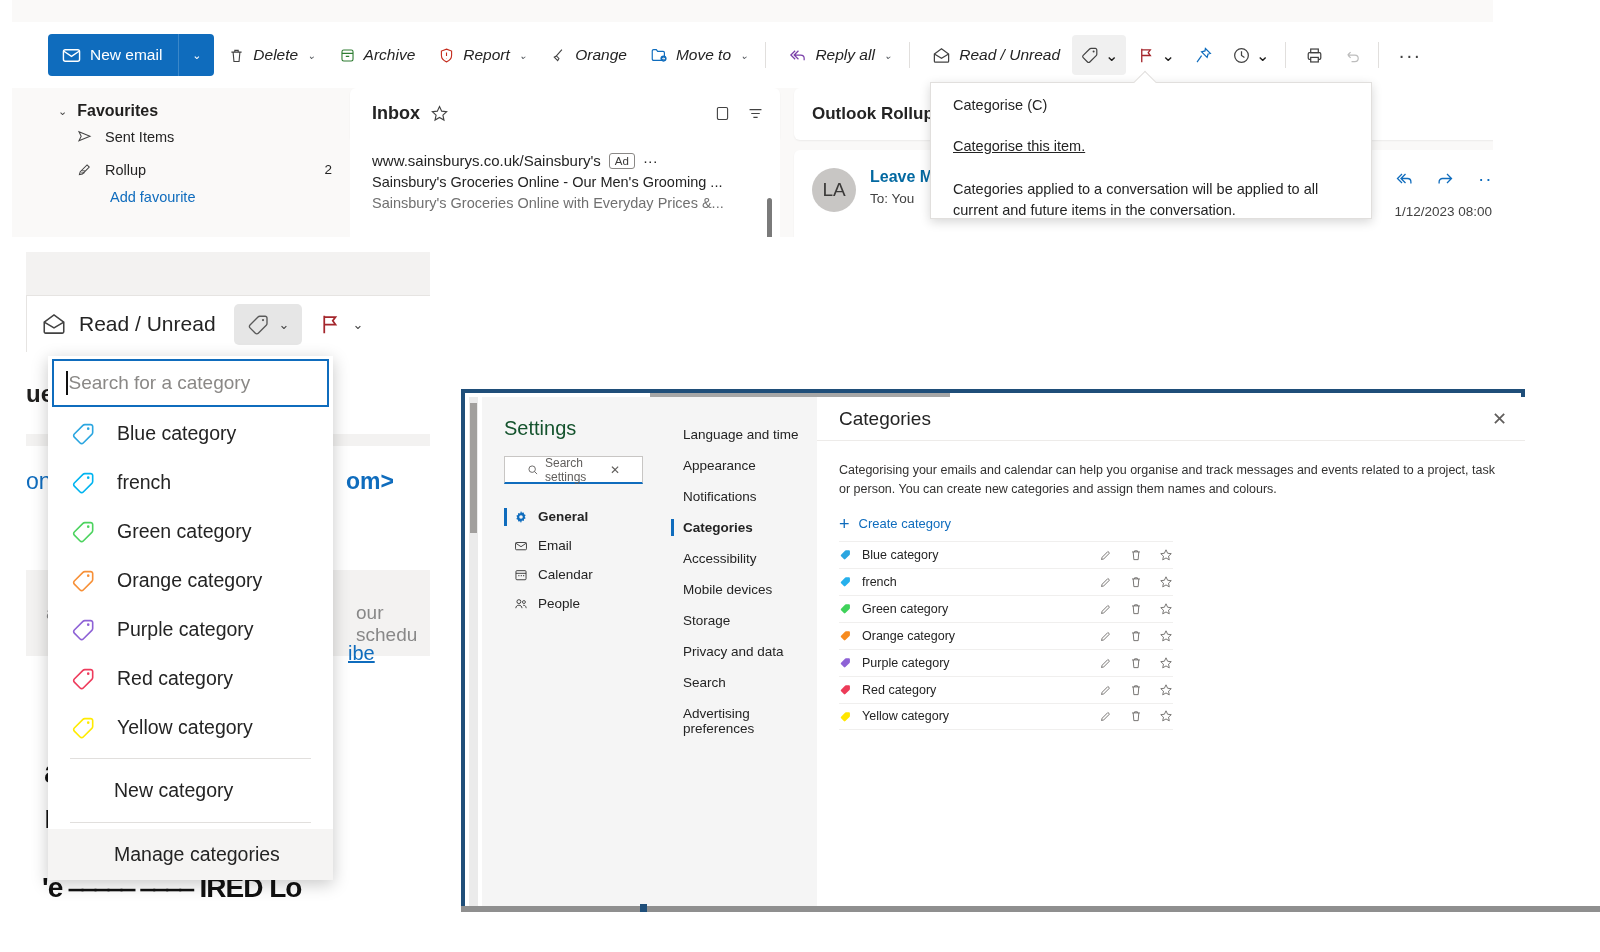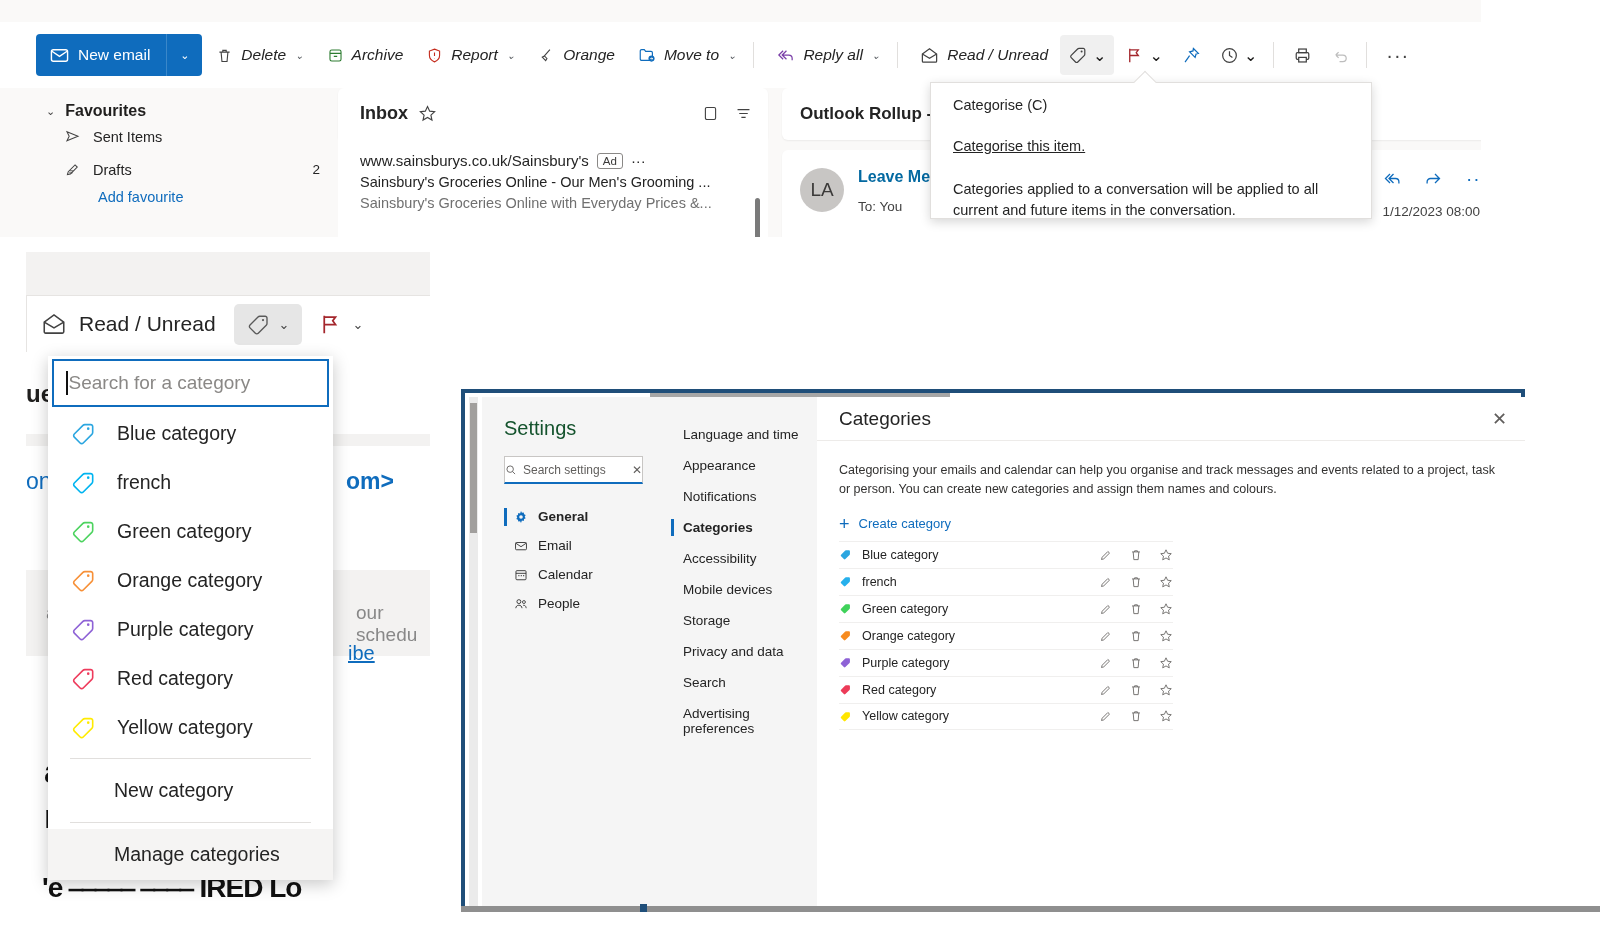--- a/index.html
+++ b/index.html
@@ -8,21 +8,21 @@
     margin: 0; padding: 0;
     width: 1600px; height: 952px;
     overflow: hidden;
     background: #ffffff;
     font-family: "Liberation Sans", sans-serif;
     color: #1b1a19;
   }
   #root { position: relative; width: 1600px; height: 952px; background:#fff; }
 
   
-  .top-strip { position:absolute; left:0; top:0; width:1481px; height:237px; background:#faf9f8; overflow:hidden; }
+  .top-strip { position:absolute; left:12px; top:0; width:1481px; height:237px; background:#faf9f8; overflow:hidden; }
   .toolbar { position:absolute; left:0; top:22px; width:1600px; height:66px; background:#ffffff; display:flex; align-items:center; padding-left:36px; }
 
   .newmail-wrap { display:flex; height:42px; border-radius:4px; overflow:hidden; }
   .newmail-btn { background:#0f6cbd; color:#fff; display:flex; align-items:center; gap:9px; padding:0 16px 0 14px; font-size:15.5px; cursor:pointer; }
   .newmail-split { background:#0f6cbd; color:#fff; width:36px; display:flex; align-items:center; justify-content:center; border-left:1px solid #3a87c9; cursor:pointer; font-size:11px; }
 
   .tb-item { display:flex; align-items:center; gap:8px; height:40px; padding:0 9px; margin-left:5px; font-size:15.5px; color:#242424; cursor:pointer; border-radius:4px; white-space:nowrap;font-style:italic; }
   .tb-item .caret { font-size:10px; color:#55595e; margin-left:1px; }
   .tb-sep { width:1px; height:26px; background:#e1dfdd; margin:0 8px; }
   .tb-icon-btn { display:flex; align-items:center; gap:5px; height:40px; padding:0 8px; margin-left:3px; border-radius:4px; cursor:pointer; }
@@ -49,21 +49,21 @@
   .msg-l2 { font-size:14.5px; color:#242424; margin-top:5px; }
   .msg-l3 { font-size:14.5px; color:#707070; margin-top:5px; }
   .list-scroll { position:absolute; right:8px; top:60px; width:5px; height:78px; background:#7a7a7a; border-radius:3px; }
 
   .read-pane { position:absolute; left:782px; top:0; width:724px; height:149px; }
   .read-subj { height:52px; background:#fff; border-radius:6px; display:flex; align-items:center; padding:0 18px; font-size:17px; font-weight:bold; color:#242424; box-shadow:0 1px 2px rgba(0,0,0,.06); }
   .read-body { margin-top:10px; height:87px; background:#fff; border-radius:6px 6px 0 0; display:flex; align-items:flex-start; padding:18px 18px 0 18px; box-shadow:0 1px 2px rgba(0,0,0,.06); }
   .avatar { width:44px; height:44px; border-radius:50%; background:#c8c6c4; color:#3b3a39; display:flex; align-items:center; justify-content:center; font-size:19px; }
   .sender-blk { margin-left:14px; }
   .sender-name { color:#0369a1; font-size:16px; font-weight:bold; }
-  .sender-to { color:#424242; font-size:13.5px; margin-top:13px; }
+  .sender-to { color:#424242; font-size:13.5px; margin-top:5px; }
   .read-actions { margin-left:auto; display:flex; gap:22px; align-items:center; color:#0f6cbd; }
   .read-date { position:absolute; right:26px; top:116px; font-size:13.5px; color:#424242; }
   .read-scroll { position:absolute; right:4px; top:68px; width:6px; height:78px; background:#7a7a7a; border-radius:3px; }
   .yellow-strip { position:absolute; right:0; top:82px; width:7px; height:155px; background:#ffd400; }
 
   
   .tooltip { position:absolute; left:930px; top:82px; width:442px; height:137px; background:#fff; border:1px solid #e1dfdd; box-shadow:0 3px 10px rgba(0,0,0,.16); padding:14px 22px 0 22px; z-index:40; }
   .tooltip .arrow { position:absolute; left:206px; top:-9px; width:16px; height:16px; background:#fff; border-left:1px solid #e1dfdd; border-top:1px solid #e1dfdd; transform:rotate(45deg); }
   .tt-l1 { font-size:14.5px; color:#242424; }
   .tt-l2 { font-size:14.5px; color:#242424; margin-top:25px;text-decoration:underline; }
@@ -101,21 +101,21 @@
   .cat-plain.hovered { background:#f5f4f3; }
 
   
   .settings-shell { position:absolute; left:461px; top:389px; width:1064px; height:523px; border:4px solid #1f4e79; background:#fff; }
   .grey-tab { position:absolute; left:185px; top:0; width:300px; height:5px; background:#a6a6a6; }
   .sv-scroll-left { position:absolute; left:4px; top:4px; width:9px; height:515px; background:#ebebeb; }
   .sv-scroll-thumb { position:absolute; left:5px; top:10px; width:7px; height:130px; background:#a19f9d; }
 
   .set-left { position:absolute; left:17px; top:4px; width:175px; height:511px; background:#f5f5f5; padding:20px 0 0 22px; }
   .set-title { font-size:20px; color:#14532d; }
-  .set-search { margin-top:16px; width:139px; height:28px; border:1px solid #c8c6c4; border-bottom:2px solid #0f6cbd; background:#fff; display:flex; align-items:center; padding:0 0; gap:6px; }
+  .set-search { margin-top:16px; width:139px; height:28px; border:1px solid #c8c6c4; border-bottom:2px solid #0f6cbd; background:#fff; display:flex; align-items:center; padding:0 22px; gap:6px; }
   .set-search .ph { font-size:12px; color:#605e5c; }
   .set-search .clr { margin-left:auto; font-size:12px; color:#605e5c; }
   .set-nav { margin-top:18px; }
   .set-nav-item { display:flex; align-items:center; gap:10px; padding:7px 0 7px 10px; font-size:13.5px; color:#242424; position:relative; cursor:pointer; }
   .set-nav-item.sel { font-weight:bold; }
   .set-nav-item.sel::before { content:""; position:absolute; left:0; top:6px; width:3px; height:18px; background:#0f6cbd; }
 
   .set-mid { position:absolute; left:192px; top:4px; width:160px; height:511px; background:#f5f5f5; padding:22px 0 0 14px; }
   .set-mid-item { padding:8px 0 8px 12px; font-size:13.5px; color:#242424; position:relative; cursor:pointer; }
   .set-mid-item.sel { font-weight:bold; }
@@ -320,21 +320,21 @@
           </span>
           <span>Sent Items</span>
         </div>
         <div class="nav-item">
           <span>
             <svg width="17" height="17" viewBox="0 0 20 20">
                 <path d="M4 16l1-3.4 8-8 2.6 2.6-8 8z" fill="none" stroke="#424242" stroke-width="1.2"></path>
                 <path d="M6 14h4M6.5 11.5h4" stroke="#424242" stroke-width="1"></path>
               </svg>
           </span>
-          <span>Drafts</span>
+          <span>Rollup</span>
           <span class="cnt">2</span>
         </div>
         <div class="nav-add">Add favourite</div>
       </div>
 
       <div class="list-pane">
         <div class="list-hdr">
           <span class="title">Inbox</span>
           <span class="star">
             <svg width="19" height="19" viewBox="0 0 20 20">

